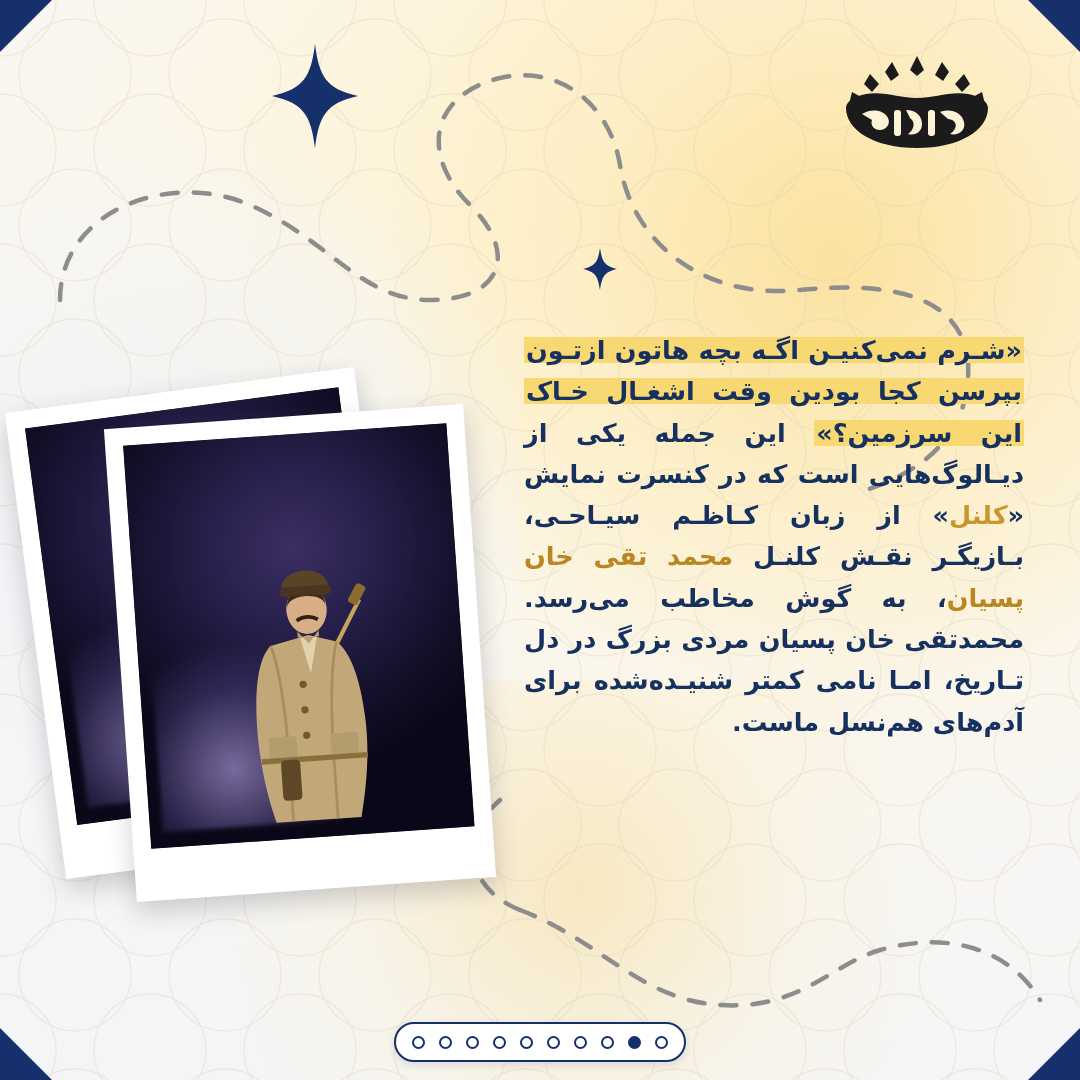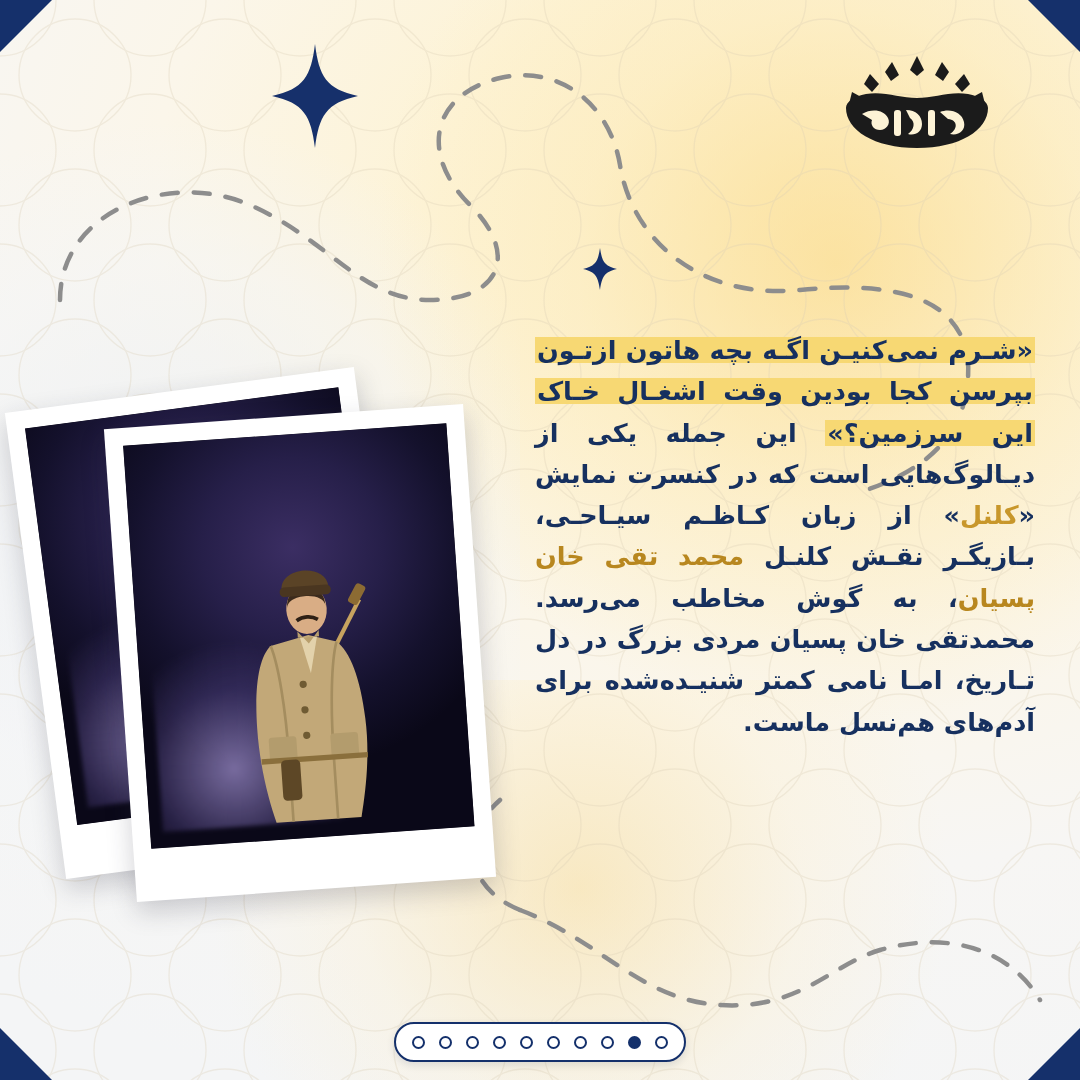--- a/index.html
+++ b/index.html
@@ -160,21 +160,21 @@
     position: absolute;
     left: 30%;
     bottom: 0;
     width: 46%;
     height: 76%;
   }
 
   
   .text-block {
     position: absolute;
-    right: 45px;
+    right: 56px;
     top: 330px;
     width: 500px;
     text-align: right;
     direction: rtl;
     color: #152c5e;
     font-family: "DejaVu Sans", sans-serif;
   }
   .para {
     font-size: 25.5px;
     line-height: 1.62;

